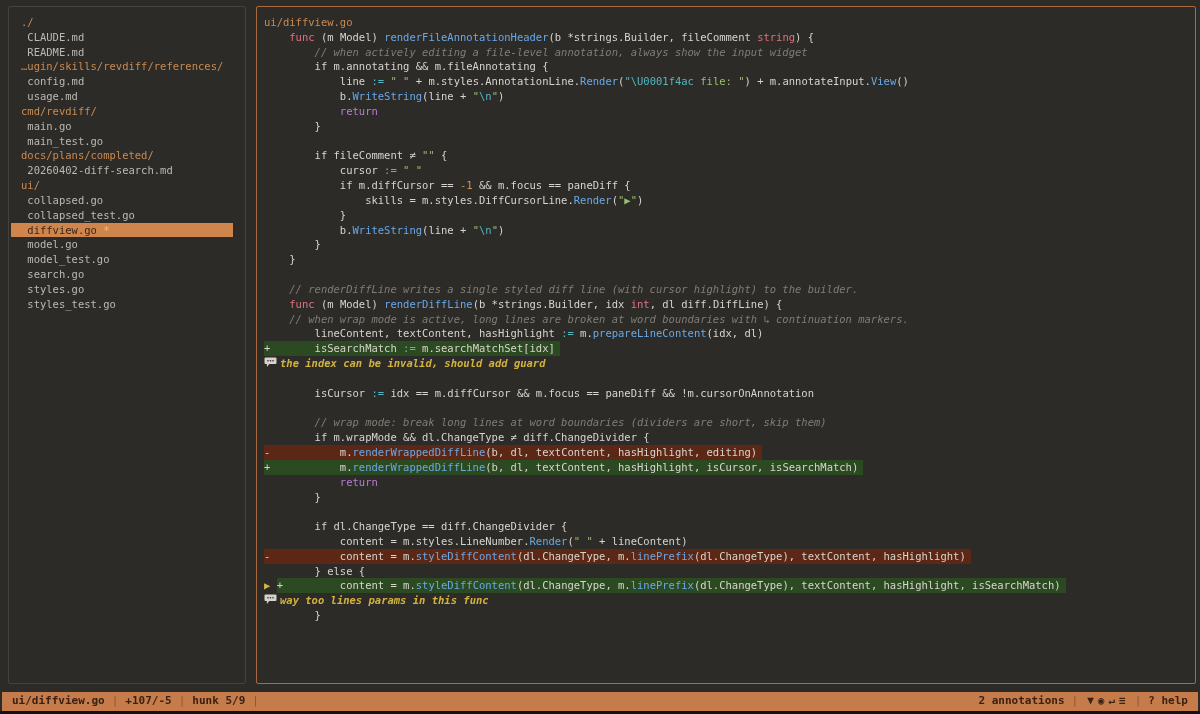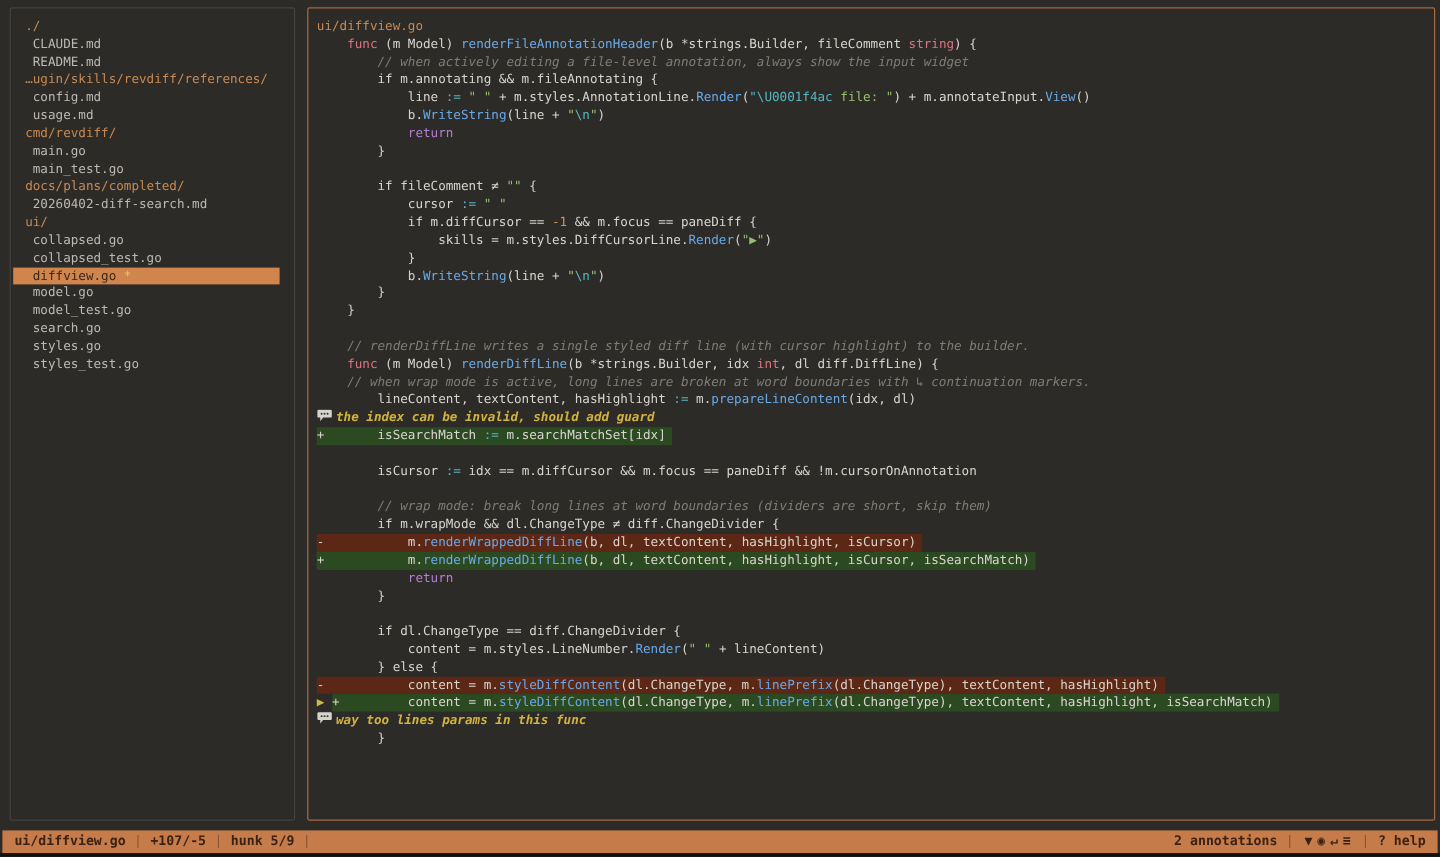--- a/index.html
+++ b/index.html
@@ -97,41 +97,41 @@
         <div class="code-line"><span class="tk-p">                skills = m.styles.DiffCursorLine.</span><span class="tk-f">Render</span><span class="tk-p">(</span><span class="tk-s">"▶"</span><span class="tk-p">)</span></div>
         <div class="code-line"><span class="tk-p">            }</span></div>
         <div class="code-line"><span class="tk-p">            b.</span><span class="tk-f">WriteString</span><span class="tk-p">(line + </span><span class="tk-s">"</span><span class="tk-e">\n</span><span class="tk-s">"</span><span class="tk-p">)</span></div>
         <div class="code-line"><span class="tk-p">        }</span></div>
         <div class="code-line"><span class="tk-p">    }</span></div>
         <div class="code-line"> </div>
         <div class="code-line"><span class="tk-c">    // renderDiffLine writes a single styled diff line (with cursor highlight) to the builder.</span></div>
         <div class="code-line"><span class="tk-p">    </span><span class="tk-k">func</span><span class="tk-p"> (m Model) </span><span class="tk-f">renderDiffLine</span><span class="tk-p">(b *strings.Builder, idx </span><span class="tk-y">int</span><span class="tk-p">, dl diff.DiffLine) {</span></div>
         <div class="code-line"><span class="tk-c">    // when wrap mode is active, long lines are broken at word boundaries with ↳ continuation markers.</span></div>
         <div class="code-line"><span class="tk-p">        lineContent, textContent, hasHighlight </span><span class="tk-o">:=</span><span class="tk-p"> m.</span><span class="tk-f">prepareLineContent</span><span class="tk-p">(idx, dl)</span></div>
+        <div class="code-line"><span class="hl add"><span class="tk-p">+       isSearchMatch </span><span class="tk-o">:=</span><span class="tk-p"> m.searchMatchSet[idx]</span></span></div>
         <div class="code-line"><span class="ann-icon"><svg width="13" height="11" viewBox="0 0 13 11">
               <path d="M1.5 0.5 h10 a1 1 0 0 1 1 1 v4.5 a1 1 0 0 1 -1 1 h-6.2 l-2.4 3 v-3 h-1.4 a1 1 0 0 1 -1 -1 v-4.5 a1 1 0 0 1 1 -1 z" fill="#d6d3cd"></path>
               <circle cx="4" cy="3.8" r="0.8" fill="#2c2b28"></circle>
               <circle cx="6.5" cy="3.8" r="0.8" fill="#2c2b28"></circle>
               <circle cx="9" cy="3.8" r="0.8" fill="#2c2b28"></circle>
             </svg></span><span class="ann-text">the index can be invalid, should add guard</span></div>
-        <div class="code-line"><span class="hl add"><span class="tk-p">+       isSearchMatch </span><span class="tk-o">:=</span><span class="tk-p"> m.searchMatchSet[idx]</span></span></div>
         <div class="code-line"> </div>
         <div class="code-line"><span class="tk-p">        isCursor </span><span class="tk-o">:=</span><span class="tk-p"> idx == m.diffCursor &amp;&amp; m.focus == paneDiff &amp;&amp; !m.cursorOnAnnotation</span></div>
         <div class="code-line"> </div>
         <div class="code-line"><span class="tk-c">        // wrap mode: break long lines at word boundaries (dividers are short, skip them)</span></div>
         <div class="code-line"><span class="tk-p">        if m.wrapMode &amp;&amp; dl.ChangeType ≠ diff.ChangeDivider {</span></div>
-        <div class="code-line"><span class="hl del"><span class="tk-p">-           m.</span><span class="tk-f">renderWrappedDiffLine</span><span class="tk-p">(b, dl, textContent, hasHighlight, isCursor)</span></span></div>
+        <div class="code-line"><span class="hl del"><span class="tk-p">-           m.</span><span class="tk-f">renderWrappedDiffLine</span><span class="tk-p">(b, dl, textContent, hasHighlight, editing)</span></span></div>
         <div class="code-line"><span class="hl add"><span class="tk-p">+           m.</span><span class="tk-f">renderWrappedDiffLine</span><span class="tk-p">(b, dl, textContent, hasHighlight, isCursor, isSearchMatch)</span></span></div>
         <div class="code-line"><span class="tk-p">            </span><span class="tk-k2">return</span></div>
         <div class="code-line"><span class="tk-p">        }</span></div>
         <div class="code-line"> </div>
         <div class="code-line"><span class="tk-p">        if dl.ChangeType == diff.ChangeDivider {</span></div>
         <div class="code-line"><span class="tk-p">            content = m.styles.LineNumber.</span><span class="tk-f">Render</span><span class="tk-p">(</span><span class="tk-s">" "</span><span class="tk-p"> + lineContent)</span></div>
+        <div class="code-line"><span class="hl del"><span class="tk-p">-           content = m.</span><span class="tk-f">styleDiffContent</span><span class="tk-p">(dl.ChangeType, m.</span><span class="tk-f">linePrefix</span><span class="tk-p">(dl.ChangeType), textContent, hasHighlight)</span></span></div>
         <div class="code-line"><span class="tk-p">        } else {</span></div>
-        <div class="code-line"><span class="hl del"><span class="tk-p">-           content = m.</span><span class="tk-f">styleDiffContent</span><span class="tk-p">(dl.ChangeType, m.</span><span class="tk-f">linePrefix</span><span class="tk-p">(dl.ChangeType), textContent, hasHighlight)</span></span></div>
         <div class="code-line"><span class="cursor">▶ </span><span class="hl add"><span class="tk-p">+         content = m.</span><span class="tk-f">styleDiffContent</span><span class="tk-p">(dl.ChangeType, m.</span><span class="tk-f">linePrefix</span><span class="tk-p">(dl.ChangeType), textContent, hasHighlight, isSearchMatch)</span></span></div>
         <div class="code-line"><span class="ann-icon"><svg width="13" height="11" viewBox="0 0 13 11">
               <path d="M1.5 0.5 h10 a1 1 0 0 1 1 1 v4.5 a1 1 0 0 1 -1 1 h-6.2 l-2.4 3 v-3 h-1.4 a1 1 0 0 1 -1 -1 v-4.5 a1 1 0 0 1 1 -1 z" fill="#d6d3cd"></path>
               <circle cx="4" cy="3.8" r="0.8" fill="#2c2b28"></circle>
               <circle cx="6.5" cy="3.8" r="0.8" fill="#2c2b28"></circle>
               <circle cx="9" cy="3.8" r="0.8" fill="#2c2b28"></circle>
             </svg></span><span class="ann-text">way too lines params in this func</span></div>
         <div class="code-line"><span class="tk-p">        }</span></div>
         <div class="code-line"> </div>
       </div>

